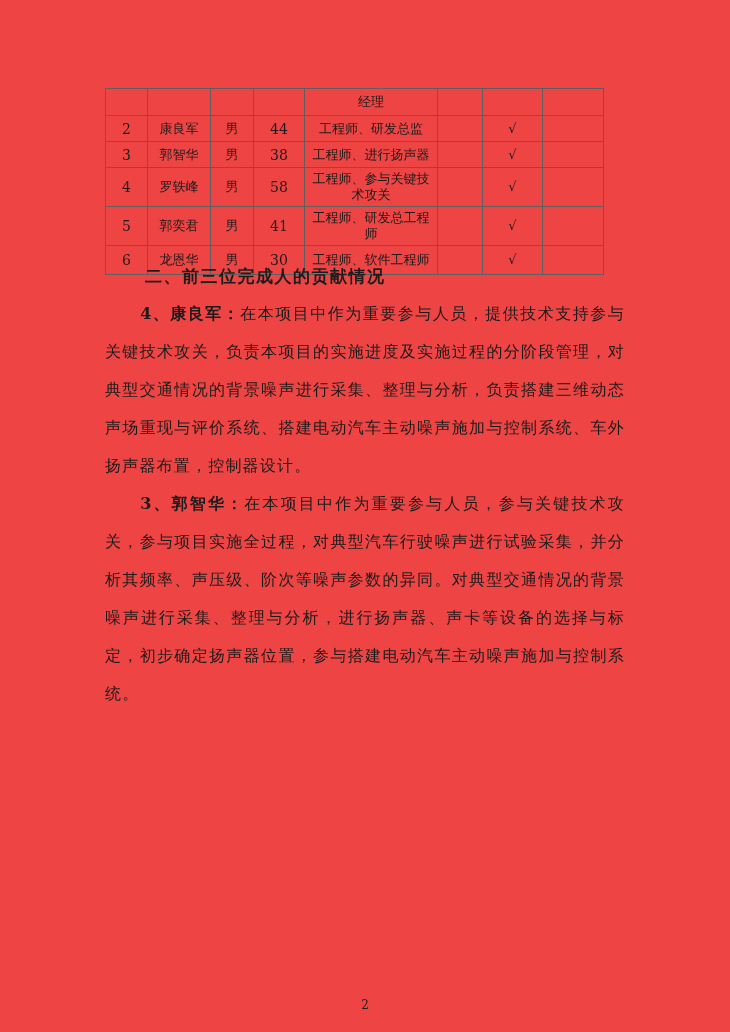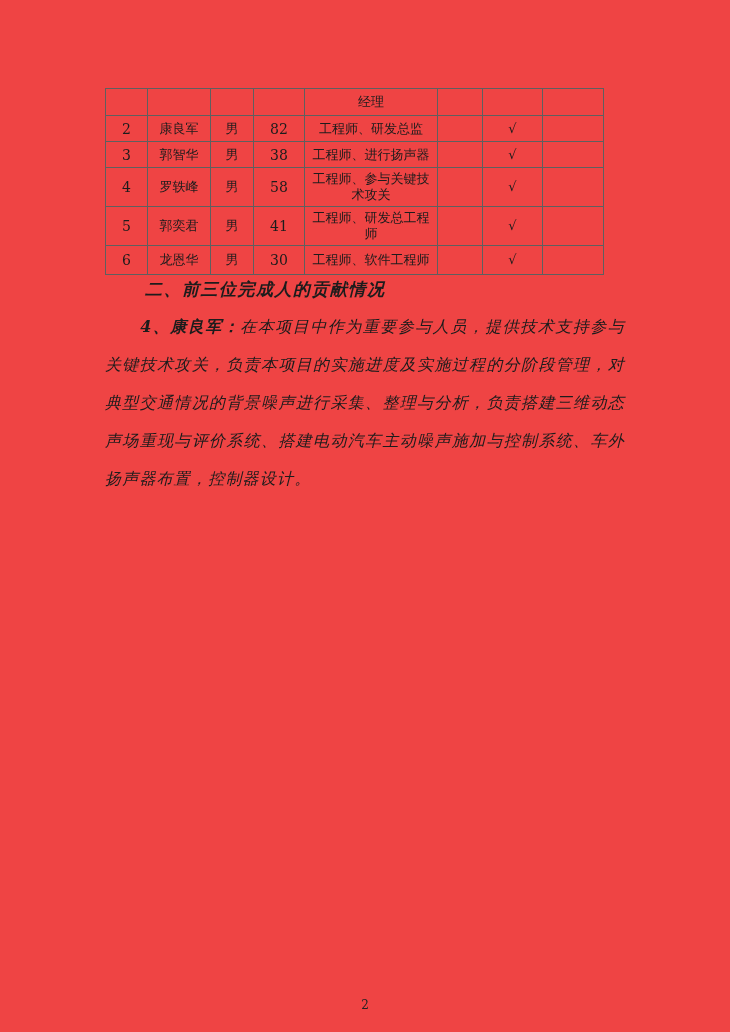--- a/index.html
+++ b/index.html
@@ -24,25 +24,24 @@
     padding:1px 2px;
     overflow:hidden;
   }
   .ptable td.num{font-size:14px;}
   .row-cont td{height:24px;}
   .row-s td{height:23px;}
   .row-m td{height:26px;}
   .row-d td{height:36px;}
   
   .textblock{
-    position:absolute;left:105px;top:270px;width:520px;
+    position:absolute;left:105px;top:257px;width:520px;
     font-size:16px;line-height:38px;
     text-align:justify;
     letter-spacing:1.2px;
-    font-style:italic;
   }
   .heading{
     font-weight:bold;font-size:17px;line-height:38px;
     text-indent:40px;letter-spacing:1.5px;
     text-align:left;
   }
   .para{
     margin:0;text-indent:2.2em;
     text-align:justify;text-align-last:left;
   }
@@ -77,21 +76,21 @@
         <td class="num"></td>
         <td>经理</td>
         <td></td>
         <td></td>
         <td></td>
       </tr>
       <tr class="row-s">
         <td class="num">2</td>
         <td>康良军</td>
         <td>男</td>
-        <td class="num">82</td>
+        <td class="num">44</td>
         <td>工程师、研发总监</td>
         <td></td>
         <td>√</td>
         <td></td>
       </tr>
       <tr class="row-s">
         <td class="num">3</td>
         <td>郭智华</td>
         <td>男</td>
         <td class="num">38</td>
@@ -129,17 +128,18 @@
         <td></td>
         <td>√</td>
         <td></td>
       </tr>
     </tbody>
   </table>
 
   <div class="textblock">
     <div class="heading">二、前三位完成人的贡献情况</div>
     <p class="para"><b>4、康良军：</b><span>在本项目中作为重要参与人员，提供技术支持参与关键技术攻关，负责本项目的实施进度及实施过程的分阶段管理，对典型交通情况的背景噪声进行采集、整理与分析，负责搭建三维动态声场重现与评价系统、搭建电动汽车主动噪声施加与控制系统、车外扬声器布置，控制器设计。</span></p>
+    <p class="para"><b>3、郭智华：</b><span>在本项目中作为重要参与人员，参与关键技术攻关，参与项目实施全过程，对典型汽车行驶噪声进行试验采集，并分析其频率、声压级、阶次等噪声参数的异同。对典型交通情况的背景噪声进行采集、整理与分析，进行扬声器、声卡等设备的选择与标定，初步确定扬声器位置，参与搭建电动汽车主动噪声施加与控制系统。</span></p>
   </div>
 
   <div class="pagenum">2</div>
 
 </div>
 
 </body></html>

